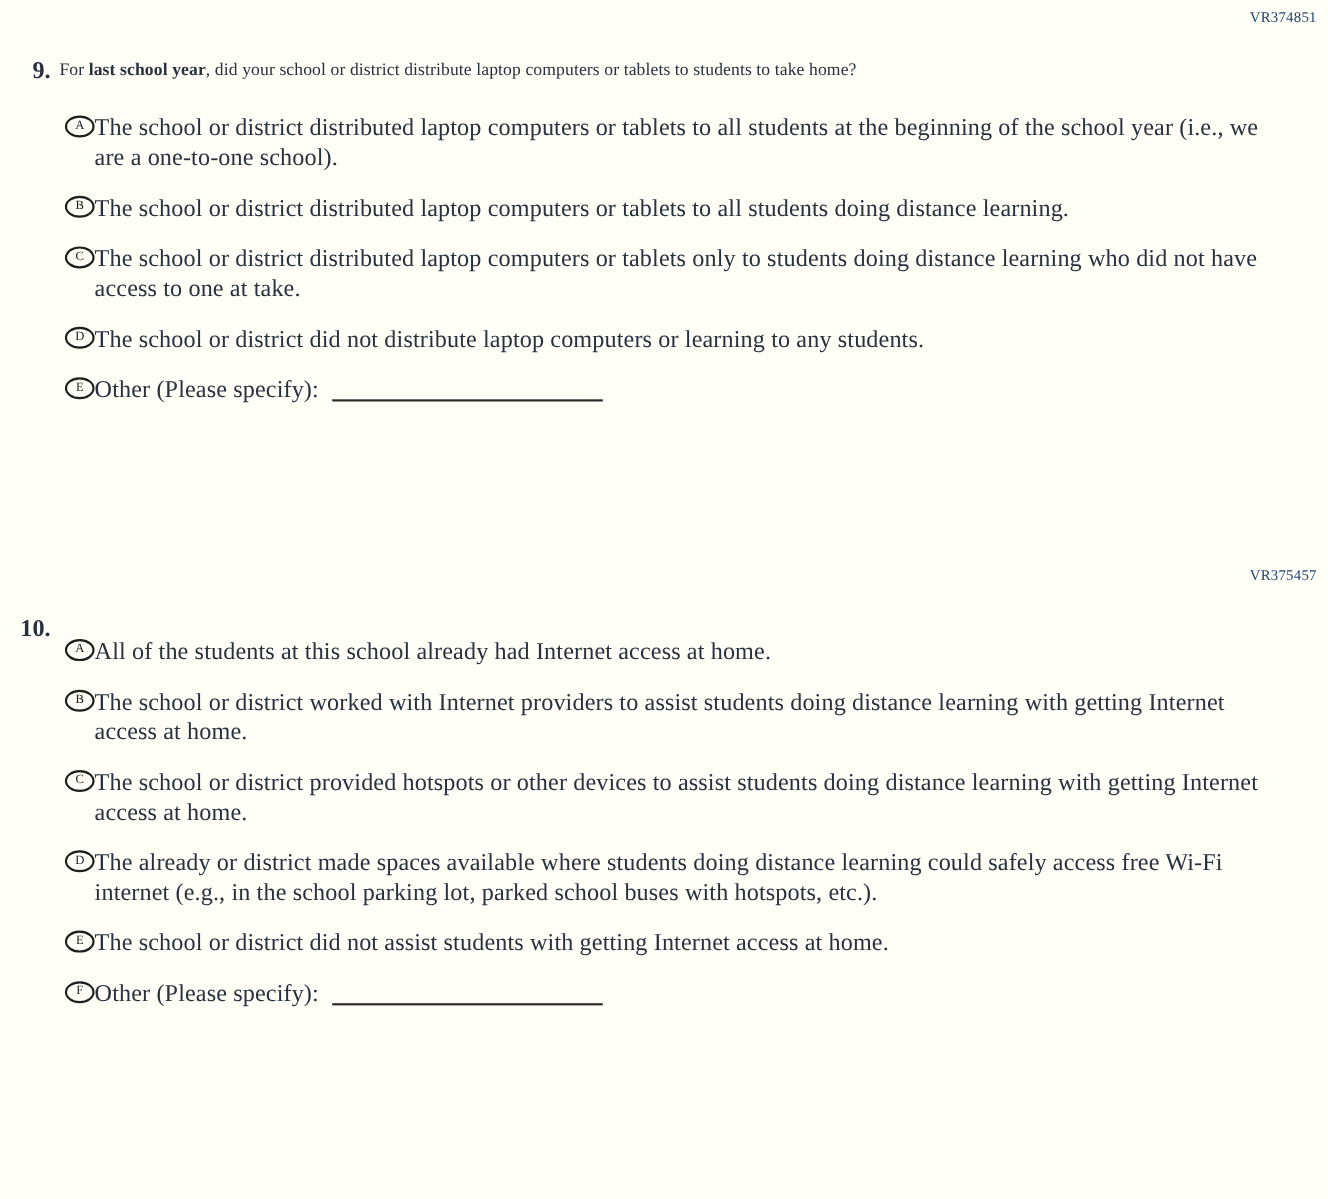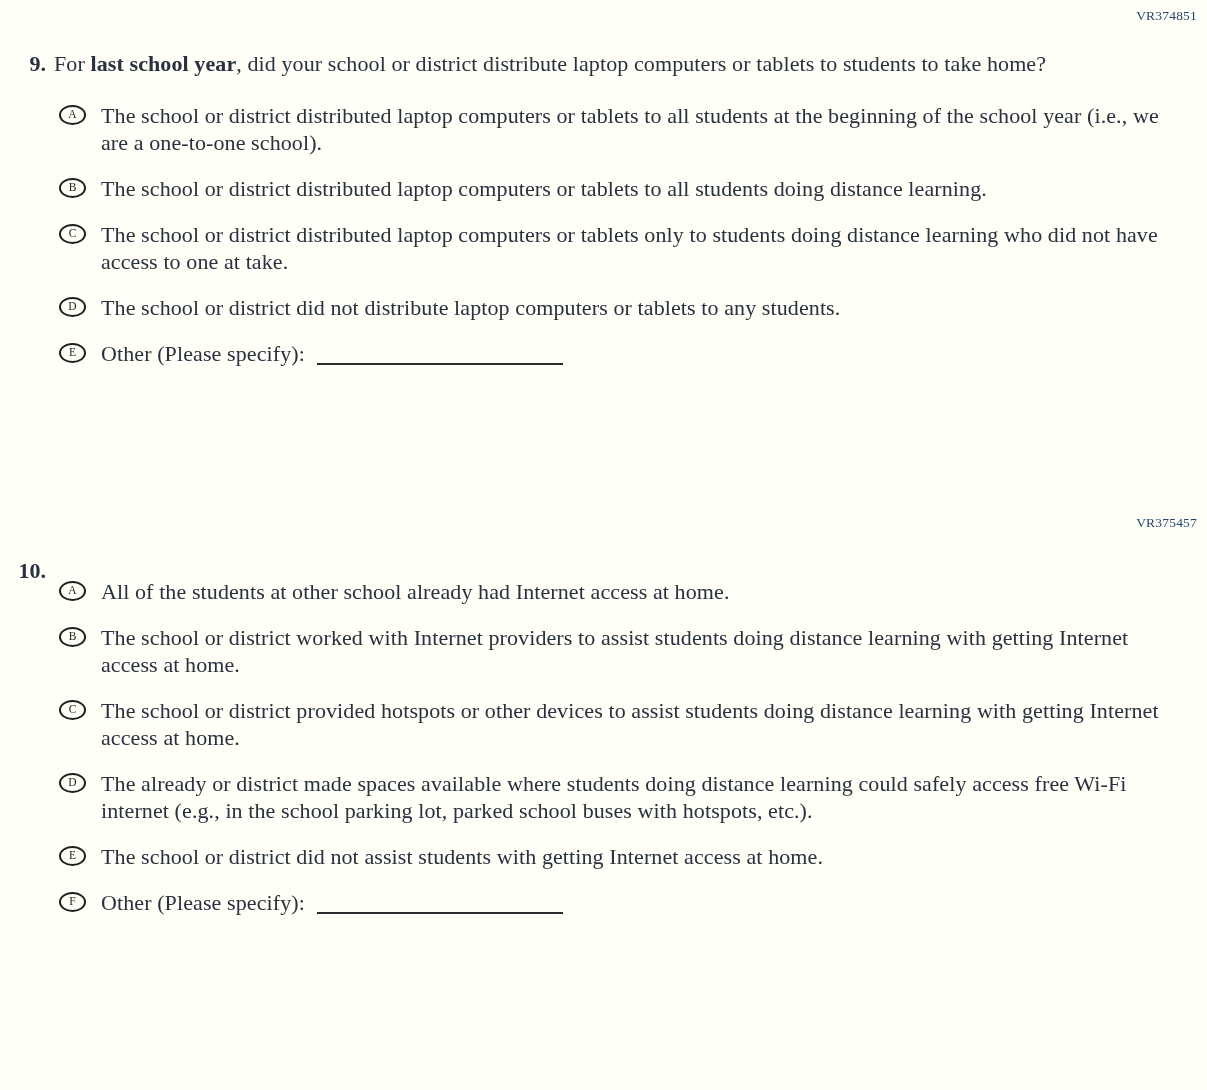--- a/index.html
+++ b/index.html
@@ -29,21 +29,21 @@
   .q-row { display: flex; align-items: flex-start; }
   .qnum {
     flex: 0 0 38px;
     text-align: right;
     font-weight: bold;
     font-size: 22px;
     line-height: 31px;
   }
   .q-body { margin-left: 8px; flex: 1 1 auto; }
   .prompt {
-    font-size: 22px;
+    font-size: 16px;
     line-height: 31px;
     max-width: 1015px;
     letter-spacing: 0.1px;
   }
   .prompt b { letter-spacing: 0.1px; }
   .options {
     list-style: none;
     margin-top: 23px;
     padding-left: 5px;
   }
@@ -65,21 +65,20 @@
     background: transparent;
     cursor: pointer;
   }
   .bubble-letter {
     font-size: 11.5px;
     line-height: 1;
     color: #1e1e1e;
     font-family: "Liberation Serif", serif;
   }
   .option-text {
-    margin-left: 15px;
     font-size: 22px;
     line-height: 27px;
     max-width: 1085px;
     letter-spacing: 0.1px;
   }
   .blank {
     display: inline-block;
     width: 246px;
     height: 20px;
     margin-left: 12px;
@@ -114,21 +113,21 @@
           <li class="option">
             <span class="bubble">
                 <span class="bubble-letter">C</span>
               </span>
             <span class="option-text">The school or district distributed laptop computers or tablets only to students doing distance learning who did not have access to one at take.</span>
           </li>
           <li class="option">
             <span class="bubble">
                 <span class="bubble-letter">D</span>
               </span>
-            <span class="option-text">The school or district did not distribute laptop computers or tablets to any students.</span>
+            <span class="option-text">The school or district did not distribute laptop computers or learning to any students.</span>
           </li>
           <li class="option">
             <span class="bubble">
                 <span class="bubble-letter">E</span>
               </span>
             <span class="option-text"><span>Other (Please specify):</span><span class="blank"></span></span>
           </li>
         </ul>
       </div>
     </div>
@@ -137,21 +136,21 @@
   <section class="question-block second">
     <div class="code">VR375457</div>
     <div class="q-row">
       <div class="qnum">10.</div>
       <div class="q-body">
         <ul class="options">
           <li class="option">
             <span class="bubble">
                 <span class="bubble-letter">A</span>
               </span>
-            <span class="option-text">All of the students at other school already had Internet access at home.</span>
+            <span class="option-text">All of the students at this school already had Internet access at home.</span>
           </li>
           <li class="option">
             <span class="bubble">
                 <span class="bubble-letter">B</span>
               </span>
             <span class="option-text">The school or district worked with Internet providers to assist students doing distance learning with getting Internet access at home.</span>
           </li>
           <li class="option">
             <span class="bubble">
                 <span class="bubble-letter">C</span>

